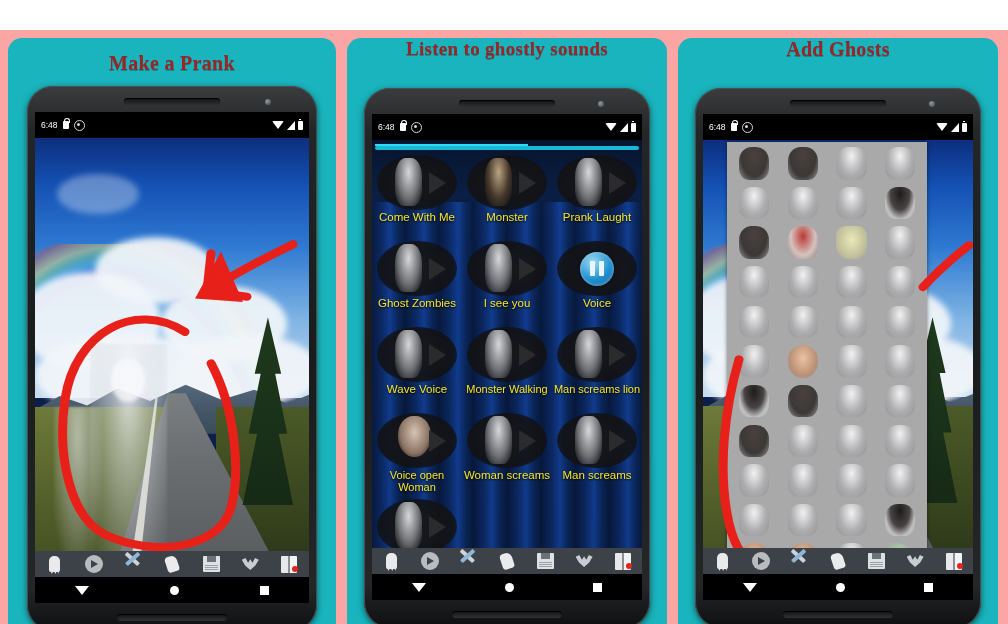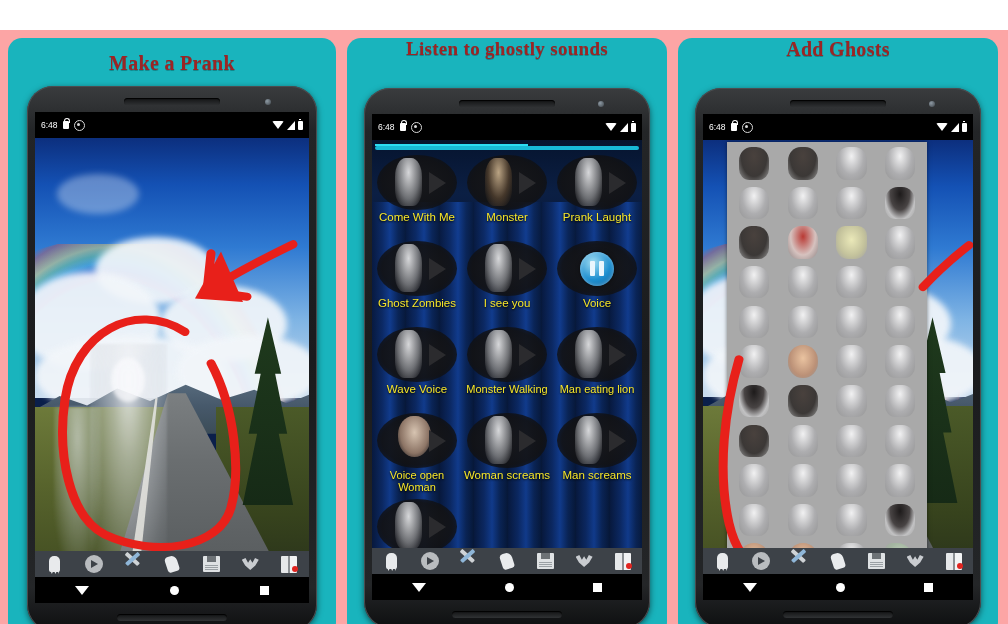--- a/index.html
+++ b/index.html
@@ -351,21 +351,21 @@
                   <div class="thumb"></div>
                   <div class="playtri"></div>
                 </div>
                 <div class="slabel sm">Monster Walking</div>
               </div>
               <div class="scell">
                 <div class="sbtn">
                   <div class="thumb"></div>
                   <div class="playtri"></div>
                 </div>
-                <div class="slabel sm">Man eating lion</div>
+                <div class="slabel sm">Man screams lion</div>
               </div>
               <div class="scell">
                 <div class="sbtn">
                   <div class="thumb face"></div>
                   <div class="playtri"></div>
                 </div>
                 <div class="slabel sm">Voice open Woman</div>
               </div>
               <div class="scell">
                 <div class="sbtn">

